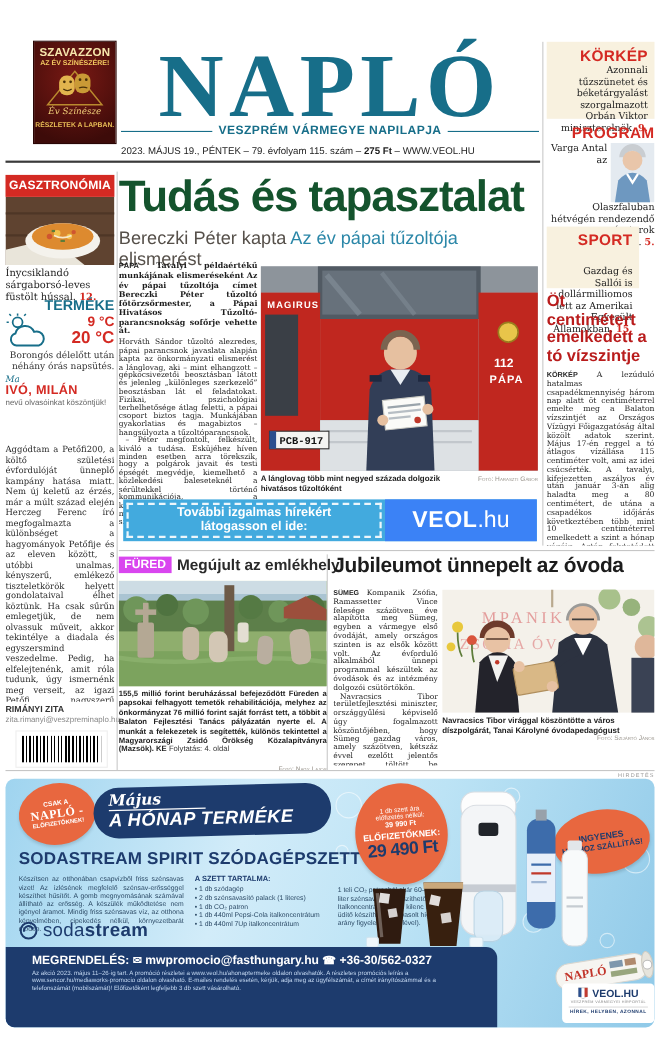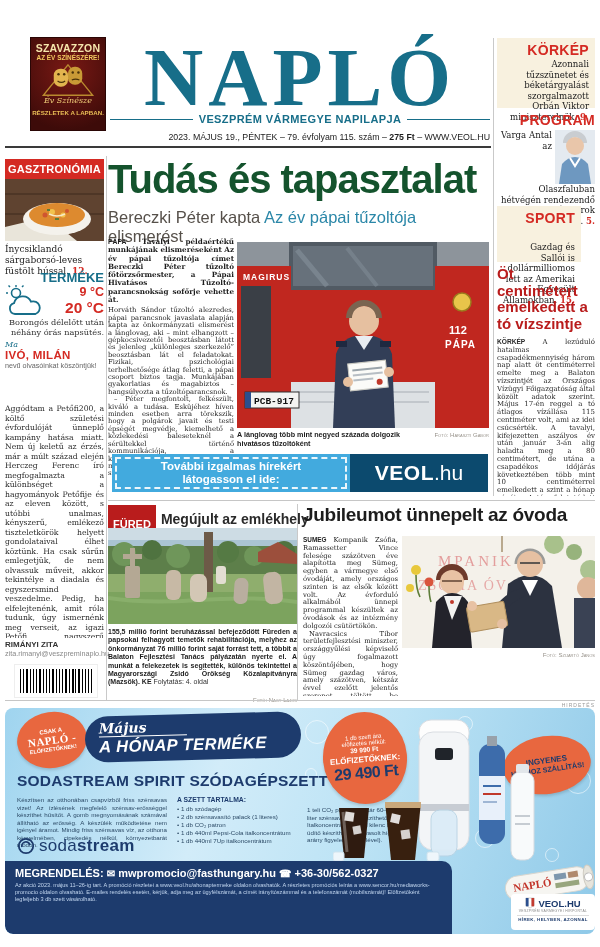--- a/index.html
+++ b/index.html
@@ -46,21 +46,21 @@
   </div>
 
   <div class="abs" style="left:110px;top:40px;width:380px;text-align:center">
     <div style="font-family:'Liberation Serif',serif;font-weight:bold;font-size:82px;line-height:76px;color:#176e89;letter-spacing:5px">NAPLÓ</div>
   </div>
   <div class="abs" style="left:110px;top:113px;width:380px;display:flex;align-items:center;gap:6px">
     <span style="flex:1;border-top:1.5px solid #176e89"></span>
     <span style="font-weight:bold;font-size:11px;color:#176e89;letter-spacing:.4px;white-space:nowrap">VESZPRÉM VÁRMEGYE NAPILAPJA</span>
     <span style="flex:1;border-top:1.5px solid #176e89"></span>
   </div>
-  <div class="abs" style="left:110px;top:132px;width:380px;text-align:right;font-size:8.8px;color:#1c1c1c">
+  <div class="abs" style="left:110px;top:132px;width:380px;text-align:left;font-size:8.8px;color:#1c1c1c">
     <span>2023. MÁJUS 19., PÉNTEK – 79. évfolyam 115. szám – </span><b>275 Ft</b><span> – WWW.VEOL.HU</span>
   </div>
   <div class="abs hdiv" style="left:5px;top:146px;width:486px;background:#3a3a3a;height:1.5px"></div>
 
   <div class="abs beige" style="left:497px;top:38px;width:98px;height:70px;padding:4px 6px;box-sizing:border-box;text-align:right">
     <div class="rail-head" style="font-size:14px">KÖRKÉP</div>
     <div class="serif" style="font-size:8.6px;line-height:10.6px;color:#222;margin-top:1px">
       <span>Azonnali tűzszünetet és béketárgyalást szorgalmazott Orbán Viktor miniszterelnök. </span><span class="pgnum">9.</span>
     </div>
   </div>
@@ -209,30 +209,30 @@
   <div class="abs" style="left:237px;top:431px;width:252px;display:flex;align-items:baseline;gap:4px">
     <span class="capb" style="flex:1;font-size:7.2px">A lánglovag több mint negyed százada dolgozik hivatásos tűzoltóként</span>
     <span class="credit">Fotó: Haraszti Gábor</span>
   </div>
 
   <div class="abs" style="left:112px;top:454px;width:376px;height:38px;display:flex;background:#42aade">
     <div style="flex:1;margin:3px;border:2px dashed rgba(255,255,255,.9);display:flex;flex-direction:column;align-items:center;justify-content:center;color:#fff;font-weight:bold;font-size:11.5px;line-height:13.5px">
       <span>További izgalmas hírekért</span>
       <span>látogasson el ide:</span>
     </div>
-    <div style="width:138px;background:#0c4a6e;display:flex;align-items:center;justify-content:center;color:#fff;font-size:21px">
+    <div style="width:138px;background:#3b82f6;display:flex;align-items:center;justify-content:center;color:#fff;font-size:21px">
       <span style="font-weight:bold;letter-spacing:.5px">VEOL</span>
         <span>.hu</span>
     </div>
   </div>
 
   <div class="hdiv" style="left:108px;top:500px;width:487px"></div>
 
   <div class="abs" style="left:108px;top:505px;width:189px;display:flex;align-items:center;gap:5px">
-    <span style="background:#b91c1c;color:#fff;font-weight:bold;font-size:11px;padding:13px 5px 2px">FÜRED</span>
+    <span style="background:#d946ef;color:#fff;font-weight:bold;font-size:11px;padding:1px 5px 2px">FÜRED</span>
     <span style="font-weight:bold;font-size:14px;color:#2a2a2a;white-space:nowrap">Megújult az emlékhely</span>
   </div>
   <svg class="abs" style="left:108px;top:528px" width="189" height="96" viewBox="0 0 189 96">
     <rect width="189" height="96" fill="#8fae6d"></rect>
     <rect width="189" height="16" fill="#cddce4"></rect>
     <rect y="12" width="189" height="8" fill="#aac4d2"></rect>
     <rect y="18" width="189" height="28" fill="#5d7f4a"></rect>
     <circle cx="16" cy="26" r="12" fill="#6f965a"></circle>
       <circle cx="44" cy="22" r="10" fill="#4f7340"></circle>
     <circle cx="70" cy="28" r="12" fill="#6f965a"></circle>
@@ -296,20 +296,21 @@
     <circle cx="128" cy="28" r="13" fill="#e6c0a2"></circle>
     <line x1="118" y1="27" x2="138" y2="27" stroke="#3d3d3d" stroke-width="1.6"></line>
     <g transform="rotate(-10 86 80)">
       <rect x="66" y="68" width="38" height="25" rx="2" fill="#d9b886" stroke="#b08f5e"></rect>
     </g>
     <circle cx="70" cy="70" r="5" fill="#e8c2a4"></circle>
       <circle cx="100" cy="88" r="5" fill="#e6c0a2"></circle>
   </svg>
   <div class="abs" style="left:402px;top:651px;width:193px">
     <p class="capb" style="margin:0;font-size:7.2px">
+      <span>Navracsics Tibor virággal köszöntötte a város díszpolgárát, Tanai Károlyné óvodapedagógust</span>
       <span class="credit" style="float:right;font-weight:normal">Fotó: Szijártó János</span>
     </p>
   </div>
 
   <div class="hdiv" style="left:5px;top:700px;width:590px"></div>
   <div class="abs" style="left:445px;top:702px;width:150px;text-align:right;font-size:5px;letter-spacing:1px;color:#999">HIRDETÉS</div>
 
   <div class="abs" style="left:5px;top:708px;width:590px;height:226px;border-radius:8px;overflow:hidden;background:linear-gradient(110deg,#9fd4ef,#d2ecf9 35%,#bce3f5 60%,#8fc9e8)">
     <div class="bubble" style="left:300px;top:12px;width:22px;height:22px"></div>
     <div class="bubble" style="left:452px;top:8px;width:14px;height:14px"></div>
@@ -391,21 +392,21 @@
     </svg>
 
     <div style="position:absolute;left:12px;top:128px;display:flex;align-items:center;gap:4px;color:#1d3b6d">
       <svg width="18" height="18" viewBox="0 0 18 18">
         <circle cx="9" cy="9" r="7.2" fill="none" stroke="#1d3b6d" stroke-width="1.8"></circle>
         <path d="M5 10 a4 4 0 0 1 8 -2" stroke="#1d3b6d" stroke-width="1.8" fill="none"></path>
       </svg>
       <div style="font-size:17px;letter-spacing:.3px"><span>soda</span><b>stream</b></div>
     </div>
 
-    <div style="position:absolute;left:0;top:153px;width:447px;height:73px;background:#1d3b6d;border-radius:0 10px 0 8px;padding:6px 10px;box-sizing:border-box;color:#fff;overflow:hidden">
+    <div style="position:absolute;left:0;top:153px;width:447px;height:73px;background:#1d3b6d;border-radius:0 10px 0 8px;padding:6px 24px;box-sizing:border-box;color:#fff;overflow:hidden">
       <div style="font-size:11px;font-weight:bold;white-space:nowrap">
         <span>MEGRENDELÉS:</span>
         <span style="font-size:10px">✉</span>
         <span>mwpromocio@fasthungary.hu</span>
         <span style="font-size:10px">☎</span>
         <span>+36-30/562-0327</span>
       </div>
       <div style="font-size:5.6px;line-height:7px;color:#c3d7f0;margin-top:3px">Az akció 2023. május 11–26-ig tart. A promóció részletei a www.veol.hu/ahonaptermeke oldalon olvashatók. A részletes promóciós leírás a www.sencor.hu/mediaworks-promocio oldalon olvasható. E-mailes rendelés esetén, kérjük, adja meg az ügyfélszámát, a címét irányítószámmal és a telefonszámát (mobilszámát)! Előfizetőként legfeljebb 3 db szett vásárolható.</div>
     </div>
 

